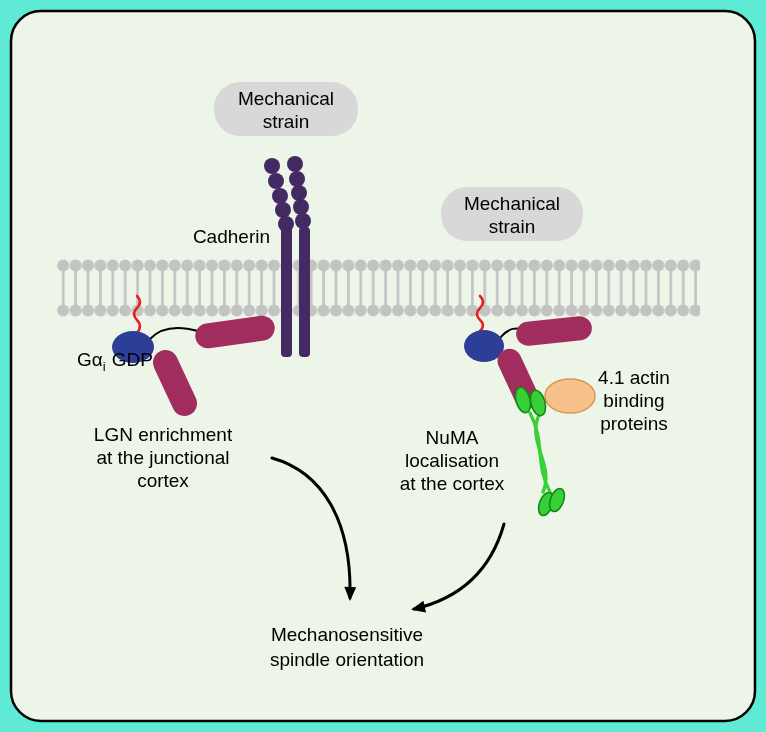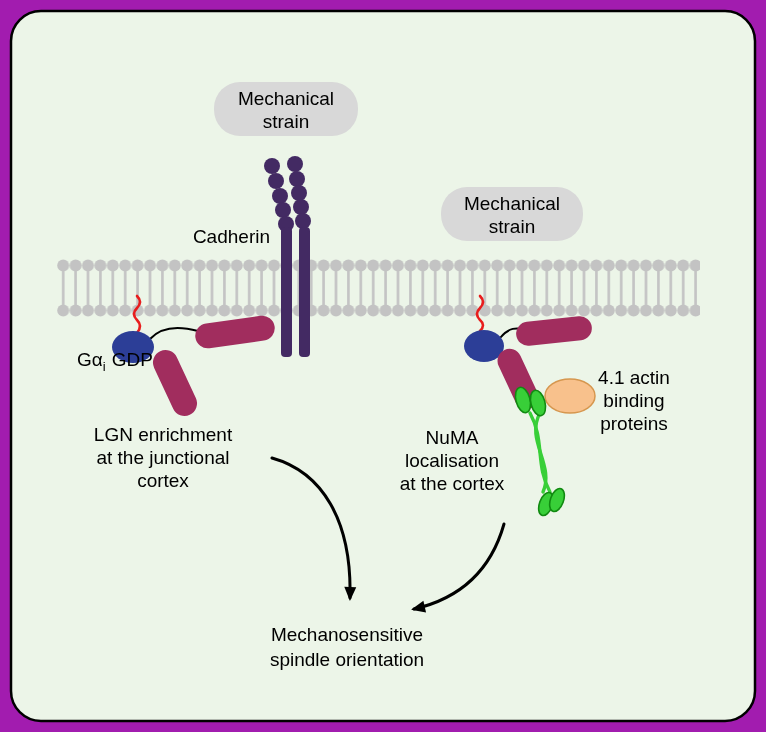--- a/index.html
+++ b/index.html
@@ -1,16 +1,16 @@
 <!DOCTYPE html>
 <html style="--panel_bg: #ecf5e8; --panel_border: #000000; --bubble: #d8d8d8; --membrane: #c3c3c3; --cadherin: #432a63; --lgn_rod: #a12d5e; --gai: #2c3e97; --anchor: #e81d1d; --numa_green: #38cf38; --numa_green_stroke: #118a11; --actin_orange: #f8c18c; --actin_stroke: #d6974f; --arrow: #000000; --text: #000000;"><head>
 <meta charset="utf-8">
 <style>
   html,body{margin:0;padding:0;background:#ffffff;}
-  .stage{width:766px;height:732px;position:relative;background:#a21caf;font-family:"Liberation Sans",sans-serif;}
+  .stage{width:766px;height:732px;position:relative;background:#5eead4;font-family:"Liberation Sans",sans-serif;}
   svg{display:block;}
   svg text{fill:var(--text,#000);font-family:"Liberation Sans",sans-serif;font-size:19px;}
   .panel{fill:var(--panel_bg);stroke:var(--panel_border,#000);stroke-width:2.5;}
   .bubble{fill:var(--bubble);}
   .lipid-head{fill:var(--membrane);}
   .lipid-tail{stroke:var(--membrane);stroke-width:2.6;}
   .cadherin{fill:var(--cadherin);}
   .lgn-rod{fill:var(--lgn_rod);}
   .gai{fill:var(--gai);}
   .anchor{stroke:var(--anchor);stroke-width:2.6;fill:none;stroke-linecap:round;}

